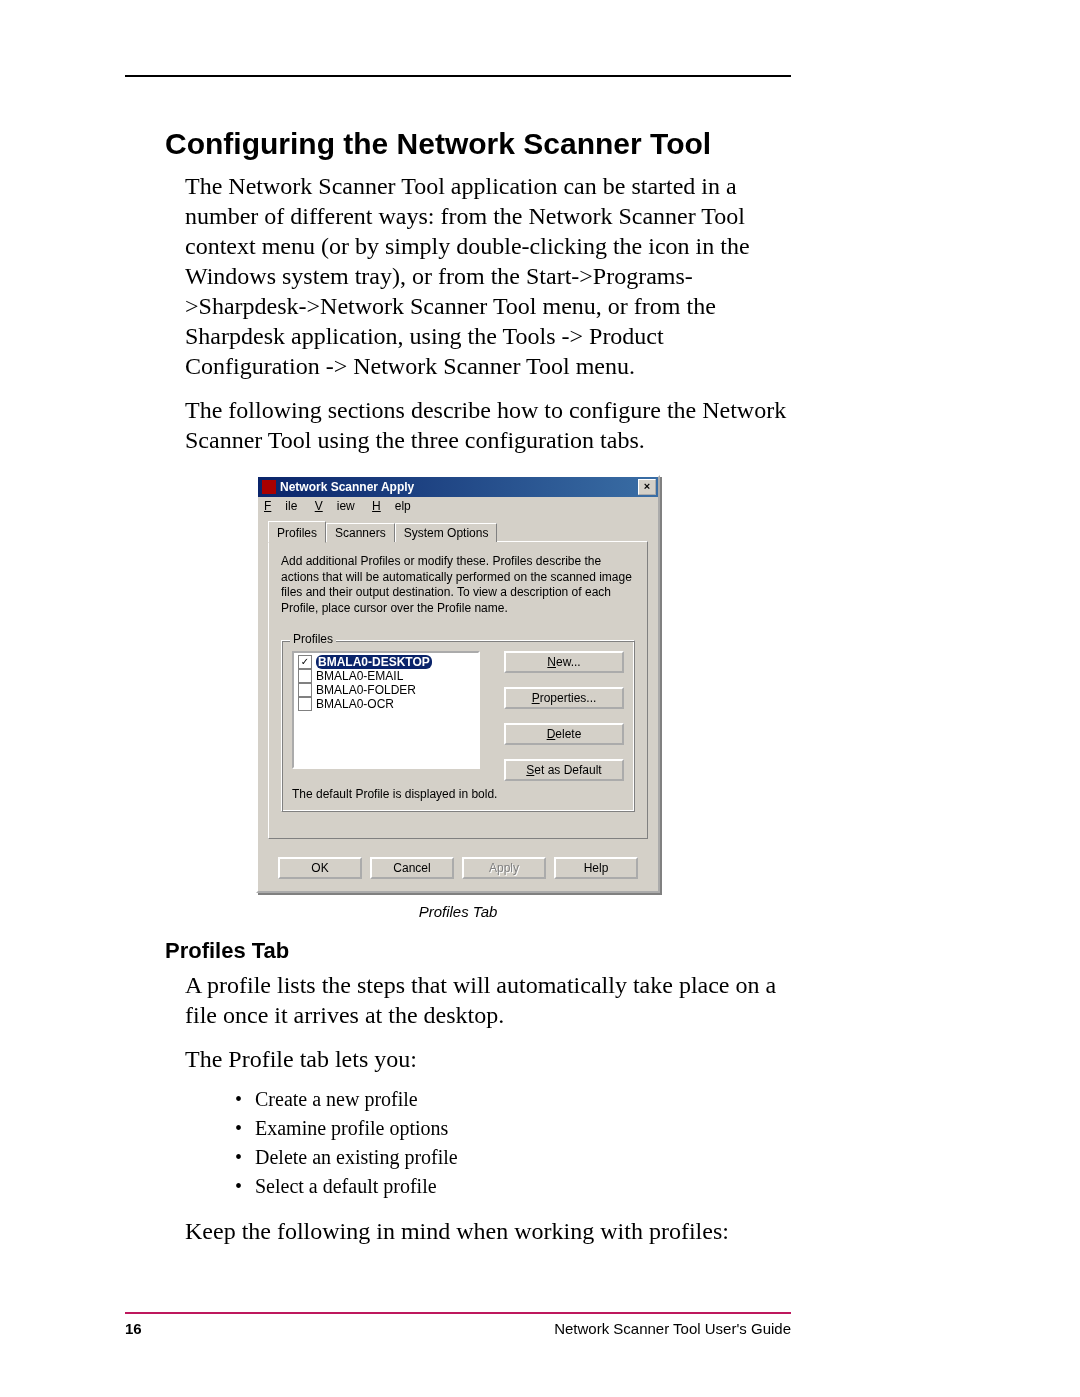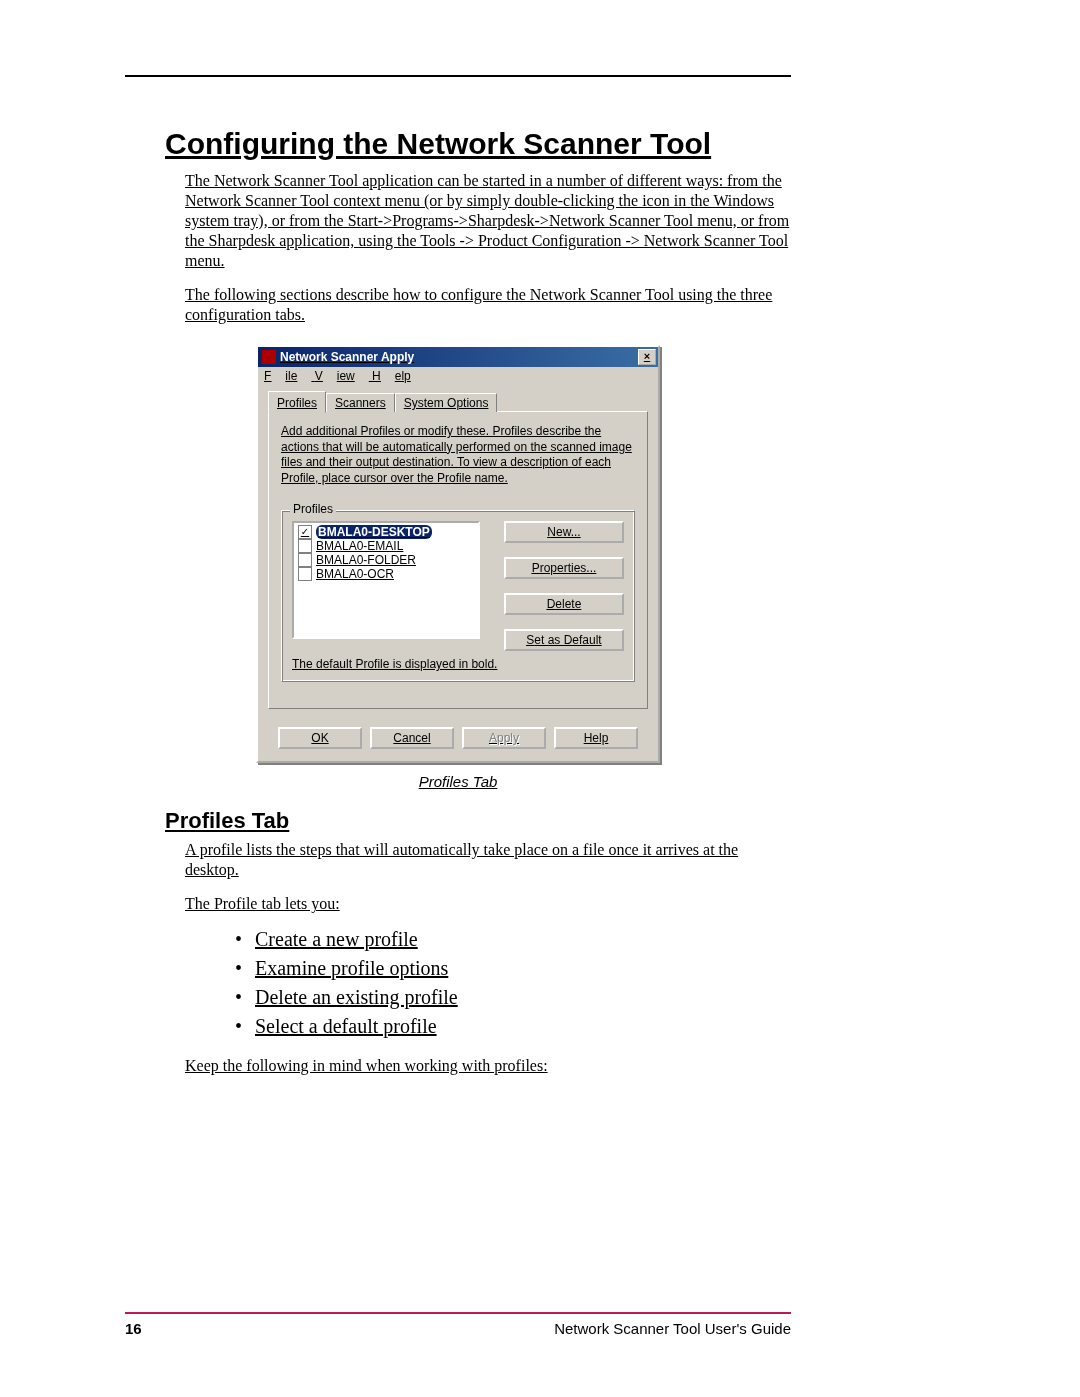--- a/index.html
+++ b/index.html
@@ -7,34 +7,33 @@
     background: #ffffff;
     font-family: "Times New Roman", Times, serif;
     color: #000;
   }
   .page {
     width: 916px;
     height: 1397px;
     position: relative;
     box-sizing: border-box;
     padding: 75px 125px 0 125px;
-    text-decoration: underline;
   }
   .rule {
     border-top: 2px solid #000;
     margin: 0 0 50px 0;
   }
   .section-heading {
     font-family: Arial, Helvetica, sans-serif;
     font-weight: bold;
     font-size: 30px;
     margin: 0 0 10px 40px;
   }
   .body-text {
-    font-size: 16px;
+    font-size: 24px;
     line-height: 1.25;
     margin: 0 0 14px 60px;
   }
   .sub-heading {
     font-family: Arial, Helvetica, sans-serif;
     font-weight: bold;
     font-size: 22px;
     margin: 18px 0 6px 40px;
   }
   .caption {

